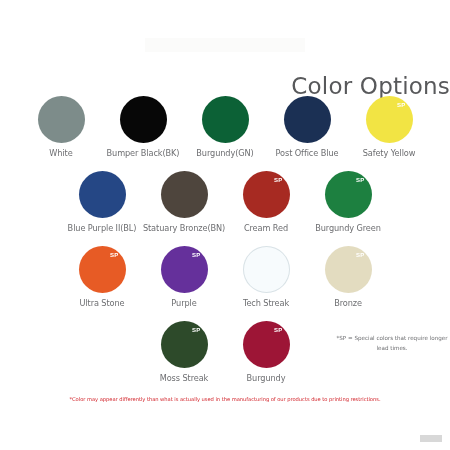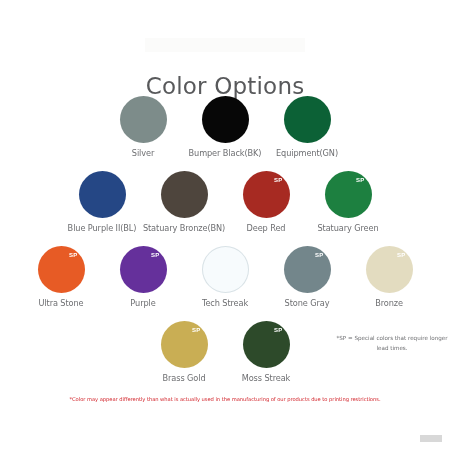--- a/index.html
+++ b/index.html
@@ -30,21 +30,21 @@
     width: 160px;
     height: 14px;
     background: #fbfbfa;
   }
 
   .title {
     position: absolute;
     left: 0;
     top: 58px;
     width: 450px;
-    text-align: center;
+    text-align: right;
     font-size: 23px;
     font-weight: 400;
     letter-spacing: 0.2px;
     color: #58595b;
     font-family: "DejaVu Sans", sans-serif;
   }
 
   .grid {
     position: absolute;
     left: 0;
@@ -140,96 +140,100 @@
 <div class="page">
 
   <div class="top-tint"></div>
 
   <h1 class="title">Color Options</h1>
 
   <div class="grid">
       <div class="row">
         <div class="cell">
           <div class="swatch" style="background: rgb(125, 140, 138);"></div>
-          <div class="label">Silver</div>
+          <div class="label">White</div>
         </div>
         <div class="cell">
           <div class="swatch" style="background: rgb(7, 7, 7);"></div>
           <div class="label">Bumper Black(BK)</div>
         </div>
         <div class="cell">
           <div class="swatch" style="background: rgb(12, 97, 54);"></div>
-          <div class="label">Equipment(GN)</div>
+          <div class="label">Burgundy(GN)</div>
+        </div>
+        <div class="cell">
+          <div class="swatch" style="background: rgb(27, 48, 84);"></div>
+          <div class="label">Post Office Blue</div>
+        </div>
+        <div class="cell">
+          <div class="swatch" style="background: rgb(242, 228, 68);">
+            <span class="sp-badge">SP</span>
+          </div>
+          <div class="label">Safety Yellow</div>
         </div>
       </div>
       <div class="row">
         <div class="cell">
           <div class="swatch" style="background: rgb(37, 71, 133);"></div>
           <div class="label">Blue Purple II(BL)</div>
         </div>
         <div class="cell">
           <div class="swatch" style="background: rgb(78, 69, 61);"></div>
           <div class="label">Statuary Bronze(BN)</div>
         </div>
         <div class="cell">
           <div class="swatch" style="background: rgb(167, 42, 34);">
             <span class="sp-badge">SP</span>
           </div>
-          <div class="label">Deep Red</div>
+          <div class="label">Cream Red</div>
         </div>
         <div class="cell">
           <div class="swatch" style="background: rgb(29, 128, 64);">
             <span class="sp-badge">SP</span>
           </div>
-          <div class="label">Statuary Green</div>
+          <div class="label">Burgundy Green</div>
         </div>
       </div>
       <div class="row">
         <div class="cell">
           <div class="swatch" style="background: rgb(231, 91, 37);">
             <span class="sp-badge">SP</span>
           </div>
           <div class="label">Ultra Stone</div>
         </div>
         <div class="cell">
           <div class="swatch" style="background: rgb(101, 48, 155);">
             <span class="sp-badge">SP</span>
           </div>
           <div class="label">Purple</div>
         </div>
         <div class="cell">
           <div class="swatch outlined" style="background: rgb(247, 251, 253);"></div>
           <div class="label">Tech Streak</div>
         </div>
         <div class="cell">
-          <div class="swatch" style="background: rgb(115, 134, 139);">
-            <span class="sp-badge">SP</span>
-          </div>
-          <div class="label">Stone Gray</div>
-        </div>
-        <div class="cell">
           <div class="swatch" style="background: rgb(227, 220, 192);">
             <span class="sp-badge">SP</span>
           </div>
           <div class="label">Bronze</div>
         </div>
       </div>
       <div class="row">
         <div class="cell">
-          <div class="swatch" style="background: rgb(201, 174, 84);">
-            <span class="sp-badge">SP</span>
-          </div>
-          <div class="label">Brass Gold</div>
-        </div>
-        <div class="cell">
           <div class="swatch" style="background: rgb(45, 74, 42);">
             <span class="sp-badge">SP</span>
           </div>
           <div class="label">Moss Streak</div>
         </div>
+        <div class="cell">
+          <div class="swatch" style="background: rgb(157, 21, 54);">
+            <span class="sp-badge">SP</span>
+          </div>
+          <div class="label">Burgundy</div>
+        </div>
       </div>
     </div>
 
   <div class="sp-note">*SP = Special colors that require longer lead times.</div>
 
   <div class="disclaimer">*Color may appear differently than what is actually used in the manufacturing of our products due to printing restrictions.</div>
 
   <div class="corner-mark"></div>
 
 </div>

